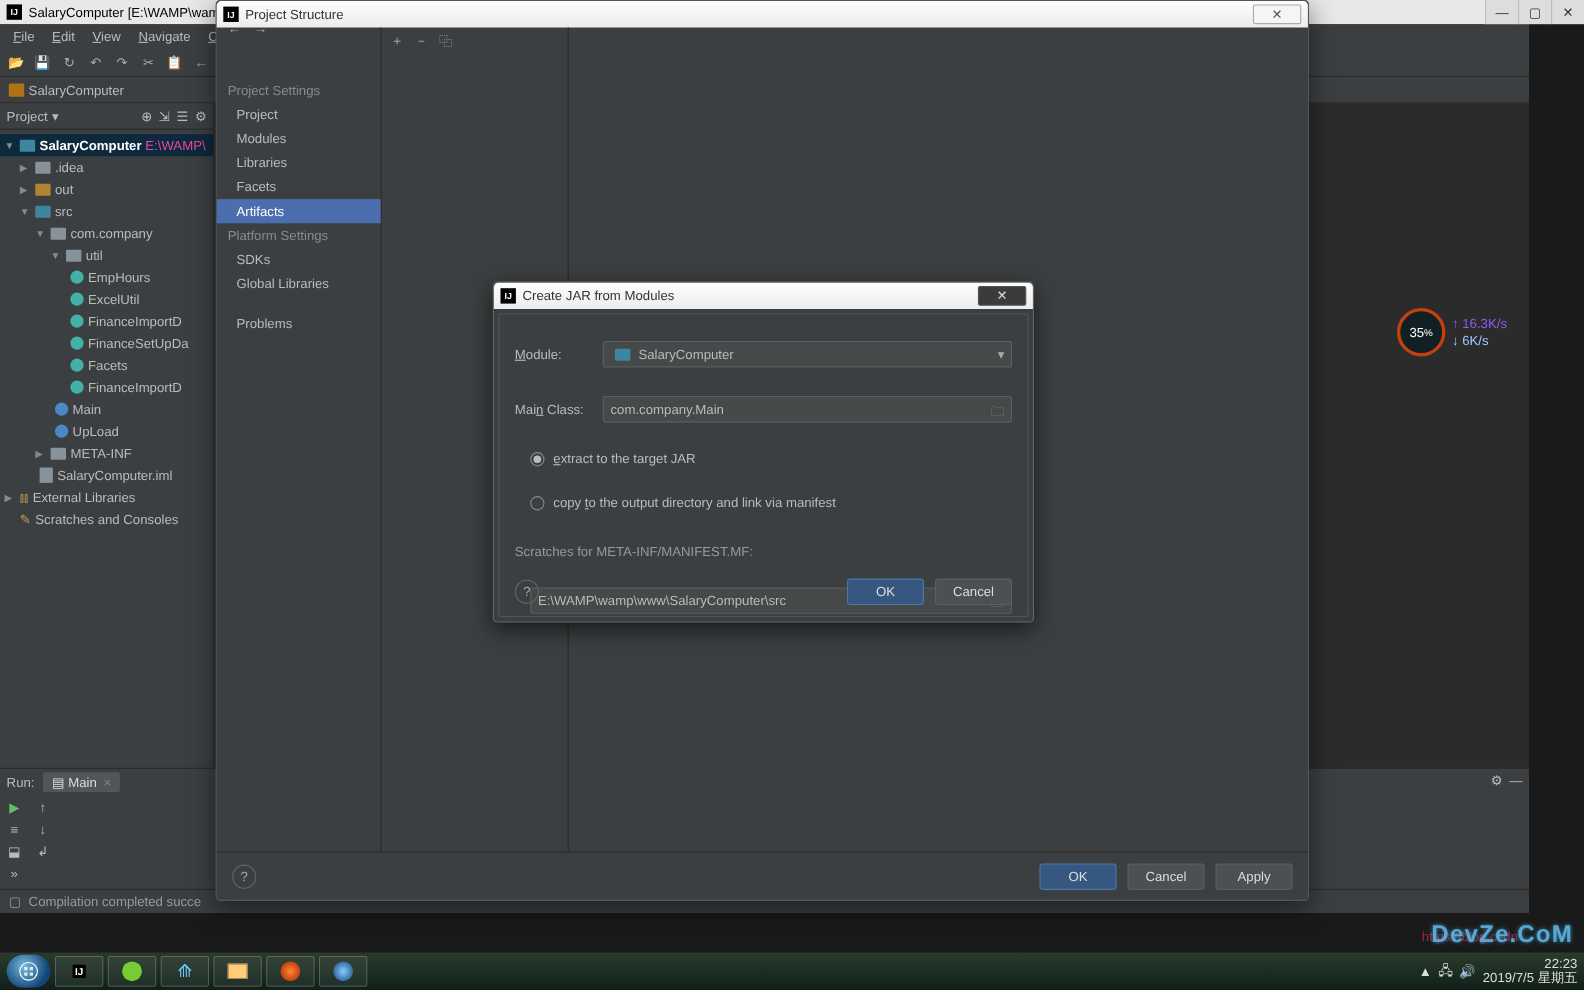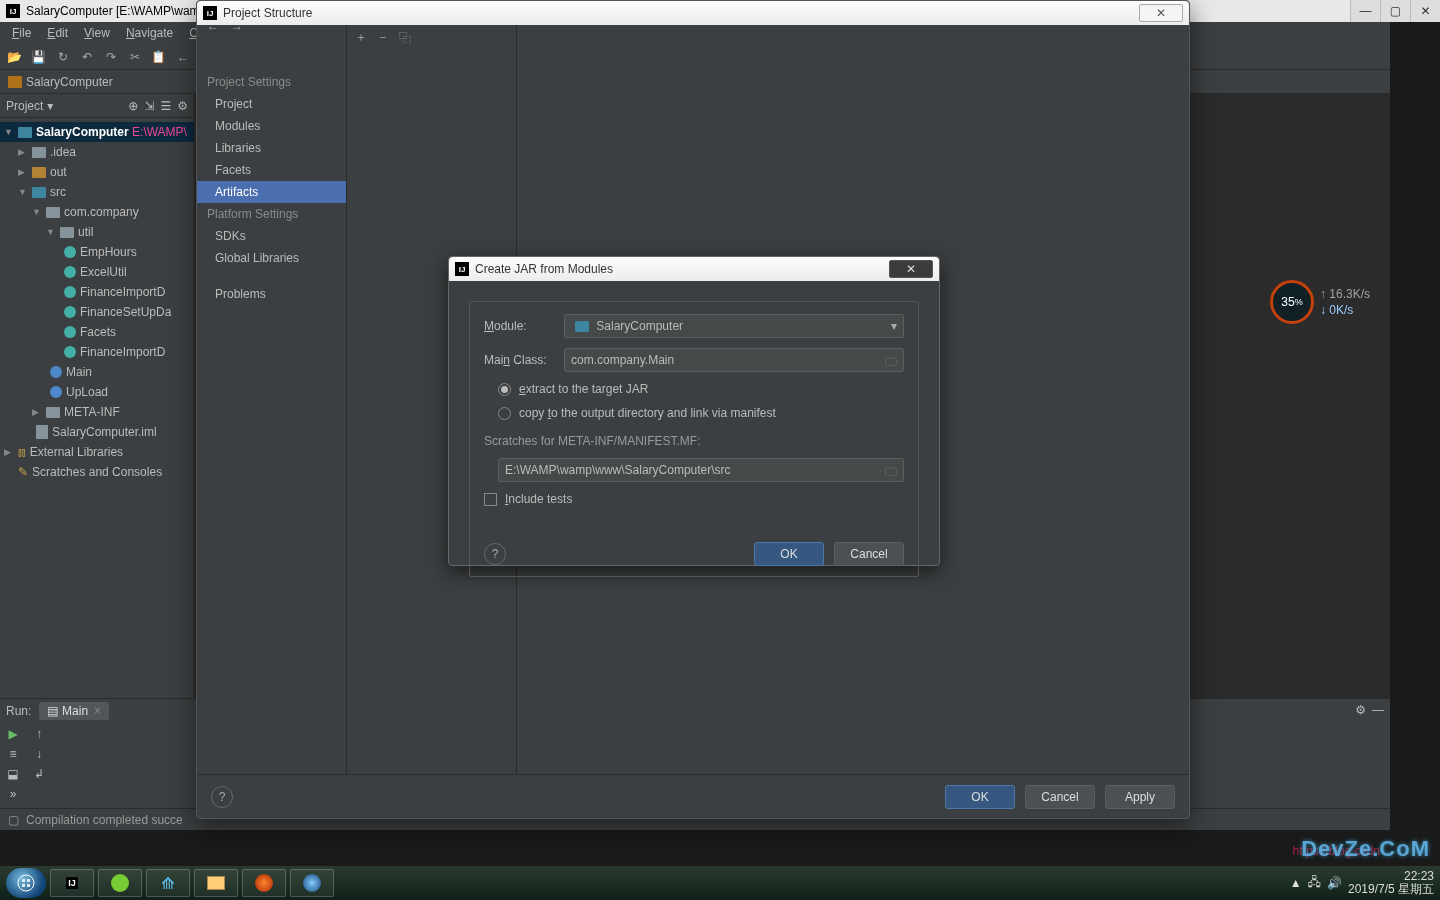--- a/index.html
+++ b/index.html
@@ -66,21 +66,21 @@
 .ps-footer { height: 44px; border-top: 1px solid #2b2b2b; display: flex; align-items: center; justify-content: space-between; padding: 0 14px; }
 .q-btn { width: 22px; height: 22px; border-radius: 50%; border: 1px solid #666; display: flex; align-items: center; justify-content: center; color: #aaa; }
 .btn-row { display: flex; gap: 10px; }
 .btn { width: 70px; height: 24px; border: 1px solid #5e5e5e; background: #4c5052; color: #ddd; display: flex; align-items: center; justify-content: center; border-radius: 3px; cursor: pointer; }
 .btn.primary { background: #365880; border-color: #4a78a8; }
 
 
 .jar-dialog { position: absolute; left: 448px; top: 256px; width: 492px; height: 310px; background: #3c3f41; border: 1px solid #666; border-radius: 4px; box-shadow: 0 6px 20px rgba(0,0,0,.6); }
 .jar-titlebar { height: 24px; background: linear-gradient(#fdfdfd,#ececec); display: flex; align-items: center; justify-content: space-between; padding: 0 6px; border-radius: 4px 4px 0 0; color: #333; }
 .jar-titlebar-left{display:flex;align-items:center;gap:6px;}
-.jar-body { padding: 12px 14px; display: flex; flex-direction: column; gap: 10px; border: 1px solid #555; margin: 20px; height: calc(100% - 32px); border-radius: 2px; position: relative; }
+.jar-body { padding: 24px 14px; display: flex; flex-direction: column; gap: 26px; border: 1px solid #555; margin: 4px; height: calc(100% - 32px); border-radius: 2px; position: relative; }
 .jar-row { display: flex; align-items: center; gap: 10px; }
 .jar-label { width: 70px; color: #bbb; }
 .jar-select, .jar-input { flex: 1; height: 24px; background: #45494a; border: 1px solid #5e5e5e; color: #bbb; display: flex; align-items: center; padding: 0 6px; border-radius: 2px; position: relative; }
 .jar-select .sel-arrow { position: absolute; right: 6px; top: 4px; color: #aaa; }
 .jar-group-label { color: #999; margin-top: 4px; }
 .radio-row { display: flex; align-items: center; gap: 8px; margin-left: 14px; color: #bbb; }
 .radio { width: 13px; height: 13px; border-radius: 50%; border: 1px solid #888; display: inline-flex; align-items: center; justify-content: center; }
 .radio.checked::after { content: ""; width: 7px; height: 7px; background: #bbb; border-radius: 50%; }
 .check-row { display: flex; align-items: center; gap: 8px; color: #bbb; }
 .check { width: 13px; height: 13px; border: 1px solid #888; display: inline-block; }
@@ -95,21 +95,21 @@
 .start-orb { width: 40px; height: 30px; border-radius: 15px; background: radial-gradient(circle at 40% 35%, #7bd, #147 70%); display:flex; align-items:center; justify-content:center;}
 .task-item { width: 44px; height: 28px; border: 1px solid rgba(255,255,255,.2); border-radius: 2px; display: flex; align-items: center; justify-content: center; background: rgba(255,255,255,.06); }
 .tray { position: absolute; right: 6px; bottom: 0; height: 34px; display: flex; align-items: center; gap: 6px; color: #ddd; font-size: 10px; }
 .tray .clock { text-align: right; line-height: 1.1; }
 
 
 .net-widget { position: absolute; right: 70px; top: 280px; display: flex; align-items: center; gap: 6px; color: #ccc; font-size: 10px; }
 .net-circle { width: 44px; height: 44px; border-radius: 50%; border: 3px solid #c2410c; display: flex; align-items: center; justify-content: center; background: rgba(10,30,35,.8); font-size: 14px; color:#fff;}
 .net-circle .pct{font-size:9px;}
 .net-speeds { display: flex; flex-direction: column; gap: 2px; }
-.up { color:#a3a3a3; } .dn { color:#9cf; }
+.up { color:#8b5cf6; } .dn { color:#9cf; }
 
 .watermark { position:absolute; right:10px; bottom:38px; color:rgba(100,180,230,.85); font-size:22px; font-weight:bold; letter-spacing:1px; text-shadow:0 0 4px #38a; }
 .blog-url { position:absolute; right:60px; bottom:42px; color:#a24; font-size:12px; }
 
 svg { display:block; }
 </style>
 </head>
 <body>
 
 <div class="ide-window">
@@ -355,42 +355,38 @@
       <span class="radio"></span>
       <span>copy <span class="u">t</span>o the output directory and link via manifest</span>
     </div>
     <div class="jar-group-label">Scratches for META-INF/MANIFEST.MF:</div>
     <div class="jar-row" style="margin-left:14px;">
       <div class="jar-input">
         <span>E:\WAMP\wamp\www\SalaryComputer\src</span>
         <span class="fld-folder">🗀</span>
       </div>
     </div>
-    <div class="check-row">
-      <span class="check"></span>
-      <span><span class="u">I</span>nclude tests</span>
-    </div>
     <div class="jar-footer">
       <div class="q-btn">?</div>
       <div class="btn-row">
         <div class="btn primary">OK</div>
         <div class="btn">Cancel</div>
       </div>
     </div>
   </div>
 </div>
 
 <div class="net-widget">
   <div class="net-circle">
       <span>35</span>
       <span class="pct">%</span>
     </div>
   <div class="net-speeds">
     <div class="up">↑ <span>16.3K/s</span></div>
-    <div class="dn">↓ <span>0K/s</span></div>
+    <div class="dn">↓ <span>6K/s</span></div>
   </div>
 </div>
 
 <div class="blog-url">https://blog.csdn</div>
 <div class="watermark">DevZe.CoM</div>
 
 <div class="taskbar">
   <div class="start-orb">
     <svg width="20" height="20" viewBox="0 0 20 20">
         <circle cx="10" cy="10" r="8" fill="none" stroke="#fff" stroke-width="1"></circle>

